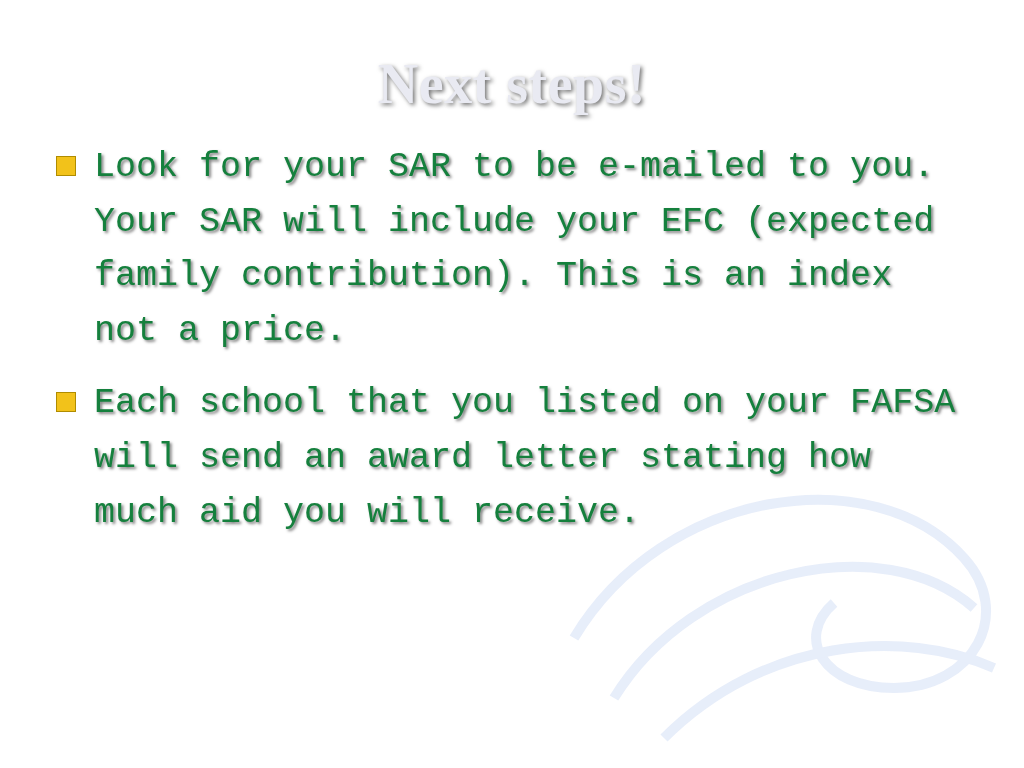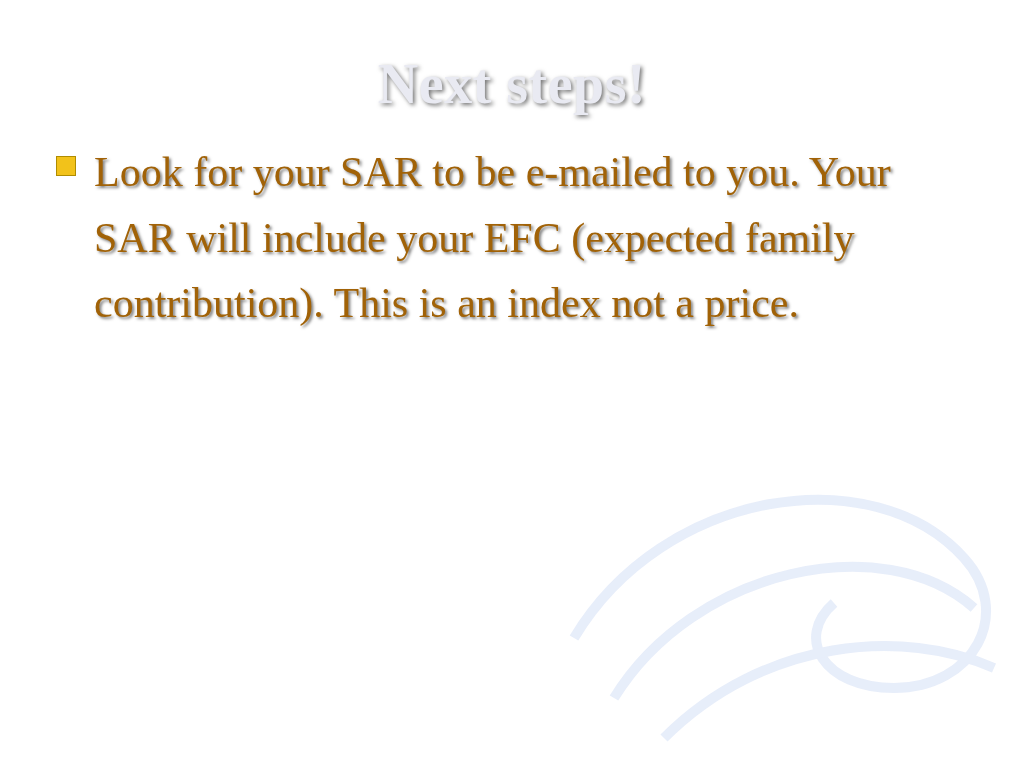--- a/index.html
+++ b/index.html
@@ -64,25 +64,25 @@
     flex: 0 0 auto;
     width: 18px;
     height: 18px;
     background: #f2c21a;
     border: 1px solid #b08c00;
     margin-top: 16px;
     margin-right: 18px;
   }
   .btext {
     flex: 1 1 auto;
-    color: #a16207;
-    font-size: 42px;
+    color: #15803d;
+    font-size: 35px;
     line-height: 1.56;
     text-shadow: 2px 2px 3px rgba(0,0,0,0.5);
-    font-family: Liberation Serif, serif;
+    font-family: Liberation Mono, monospace;
   }
 </style>
 </head>
 <body>
 
 <div class="slide">
 
   <div class="swirl">
     <svg width="520" height="420" viewBox="0 0 520 420" xmlns="http://www.w3.org/2000/svg">
       <g fill="none" stroke="#4a7ad6" stroke-width="10" opacity="0.65">
@@ -95,16 +95,20 @@
 
   <div class="title">Next steps!</div>
 
   <div class="body">
 
     <div class="bullet">
       <span class="marker"></span>
       <span class="btext">Look for your SAR to be e-mailed to you. Your SAR will include your EFC (expected family contribution). This is an index not a price.</span>
     </div>
 
+    <div class="bullet">
+      <span class="marker"></span>
+      <span class="btext">Each school that you listed on your FAFSA will send an award letter stating how much aid you will receive.</span>
+    </div>
 
 
   </div>
 </div>
 
 </body></html>

